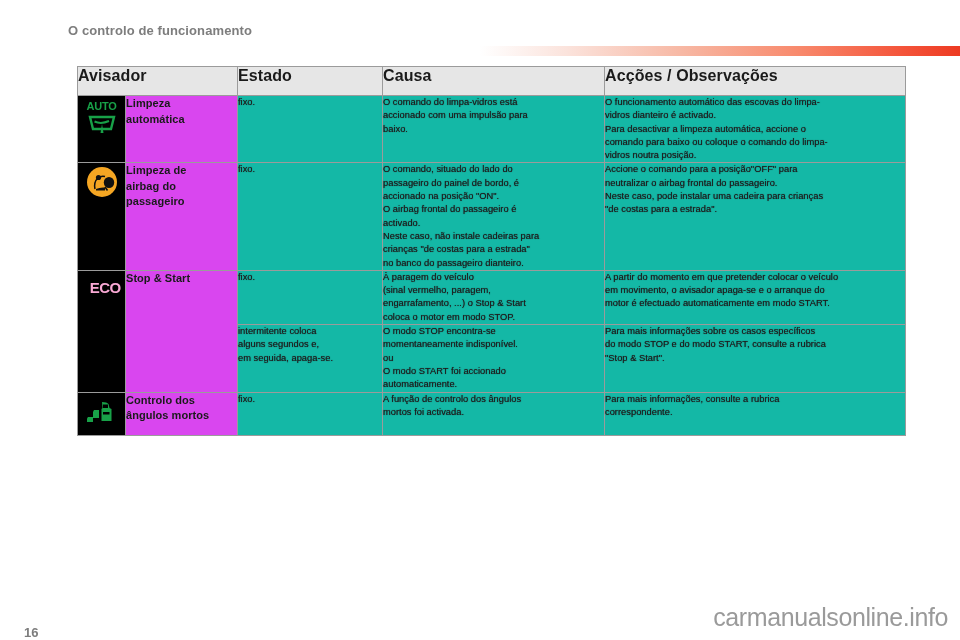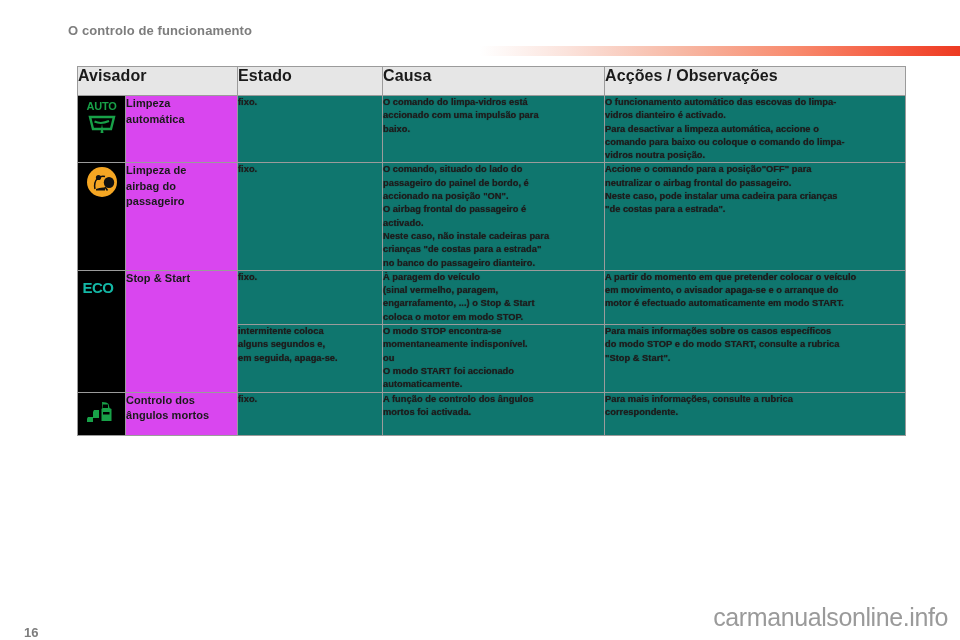--- a/index.html
+++ b/index.html
@@ -99,23 +99,23 @@
     background: #d946ef;
     font-size: 11px;
     font-weight: bold;
     color: #1a1a1a;
     padding: 8px 8px 8px 9px;
     line-height: 15.5px;
     letter-spacing: 0.05px;
   }
 
   td.cell-text {
-    background: #0f766e;
+    background: #14b8a6;
     font-size: 9.3px;
-    font-weight: bold;
+    font-weight: normal;
     color: #1d1d1d;
     padding: 8px 9px 8px 9px;
     line-height: 13.3px;
     letter-spacing: 0.02px;
     
     text-shadow: 0 0 0.9px rgba(29,29,29,0.85);
   }
 
   
   .icon-box {
@@ -138,24 +138,24 @@
   .ic-auto-svg { display: block; margin: 1px auto 0; }
 
   
   .ic-airbag-svg { display: block; margin: 3px auto 0; }
 
   
   .ic-eco {
     display: block;
     font-size: 15px;
     font-weight: bold;
-    color: #14b8a6;
+    color: #f9a8d4;
     letter-spacing: -0.6px;
     line-height: 34px;
-    text-align: left;
+    text-align: right;
   }
 
   
   .ic-blind-svg { display: block; margin: 2px auto 0; }
 
   
   .page-number {
     position: absolute;
     left: 24px;
     bottom: 0;

